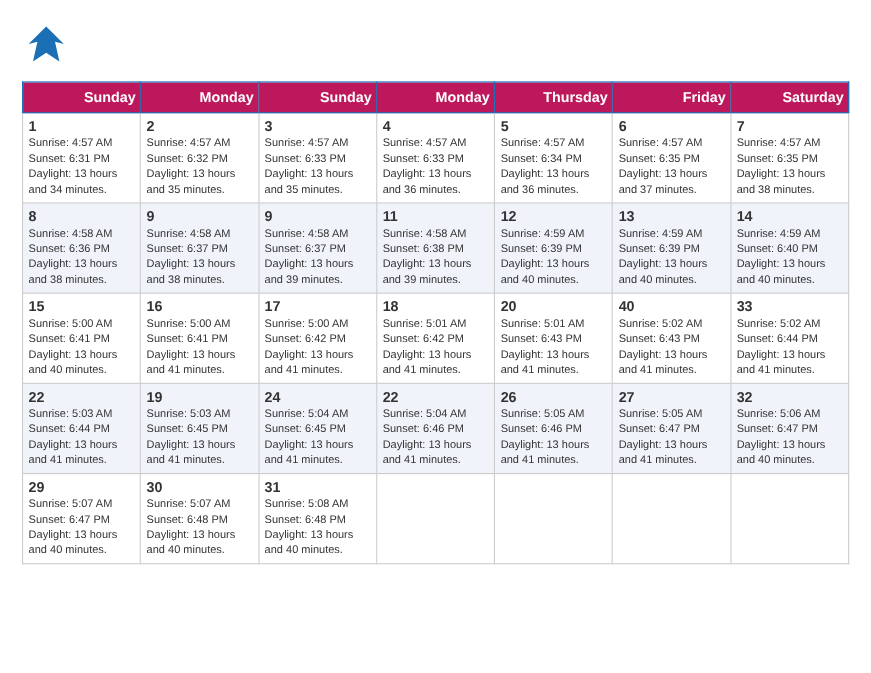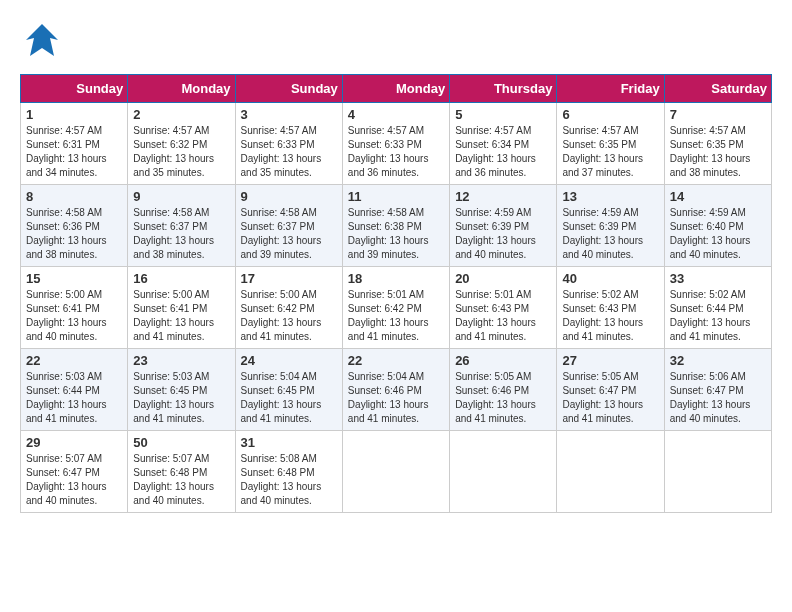--- a/index.html
+++ b/index.html
@@ -212,21 +212,21 @@
           <span class="day-num">33</span>
           <div class="day-info">Sunrise: 5:02 AM<br>Sunset: 6:44 PM<br>Daylight: 13 hours and 41 minutes.</div>
         </td>
       </tr>
       <tr>
         <td>
           <span class="day-num">22</span>
           <div class="day-info">Sunrise: 5:03 AM<br>Sunset: 6:44 PM<br>Daylight: 13 hours and 41 minutes.</div>
         </td>
         <td>
-          <span class="day-num">23</span>
+          <span class="day-num">19</span>
           <div class="day-info">Sunrise: 5:03 AM<br>Sunset: 6:45 PM<br>Daylight: 13 hours and 41 minutes.</div>
         </td>
         <td>
           <span class="day-num">24</span>
           <div class="day-info">Sunrise: 5:04 AM<br>Sunset: 6:45 PM<br>Daylight: 13 hours and 41 minutes.</div>
         </td>
         <td>
           <span class="day-num">22</span>
           <div class="day-info">Sunrise: 5:04 AM<br>Sunset: 6:46 PM<br>Daylight: 13 hours and 41 minutes.</div>
         </td>
@@ -242,21 +242,21 @@
           <span class="day-num">32</span>
           <div class="day-info">Sunrise: 5:06 AM<br>Sunset: 6:47 PM<br>Daylight: 13 hours and 40 minutes.</div>
         </td>
       </tr>
       <tr>
         <td>
           <span class="day-num">29</span>
           <div class="day-info">Sunrise: 5:07 AM<br>Sunset: 6:47 PM<br>Daylight: 13 hours and 40 minutes.</div>
         </td>
         <td>
-          <span class="day-num">50</span>
+          <span class="day-num">30</span>
           <div class="day-info">Sunrise: 5:07 AM<br>Sunset: 6:48 PM<br>Daylight: 13 hours and 40 minutes.</div>
         </td>
         <td>
           <span class="day-num">31</span>
           <div class="day-info">Sunrise: 5:08 AM<br>Sunset: 6:48 PM<br>Daylight: 13 hours and 40 minutes.</div>
         </td>
         <td class="empty-cell"></td>
         <td class="empty-cell"></td>
         <td class="empty-cell"></td>
         <td class="empty-cell"></td>

